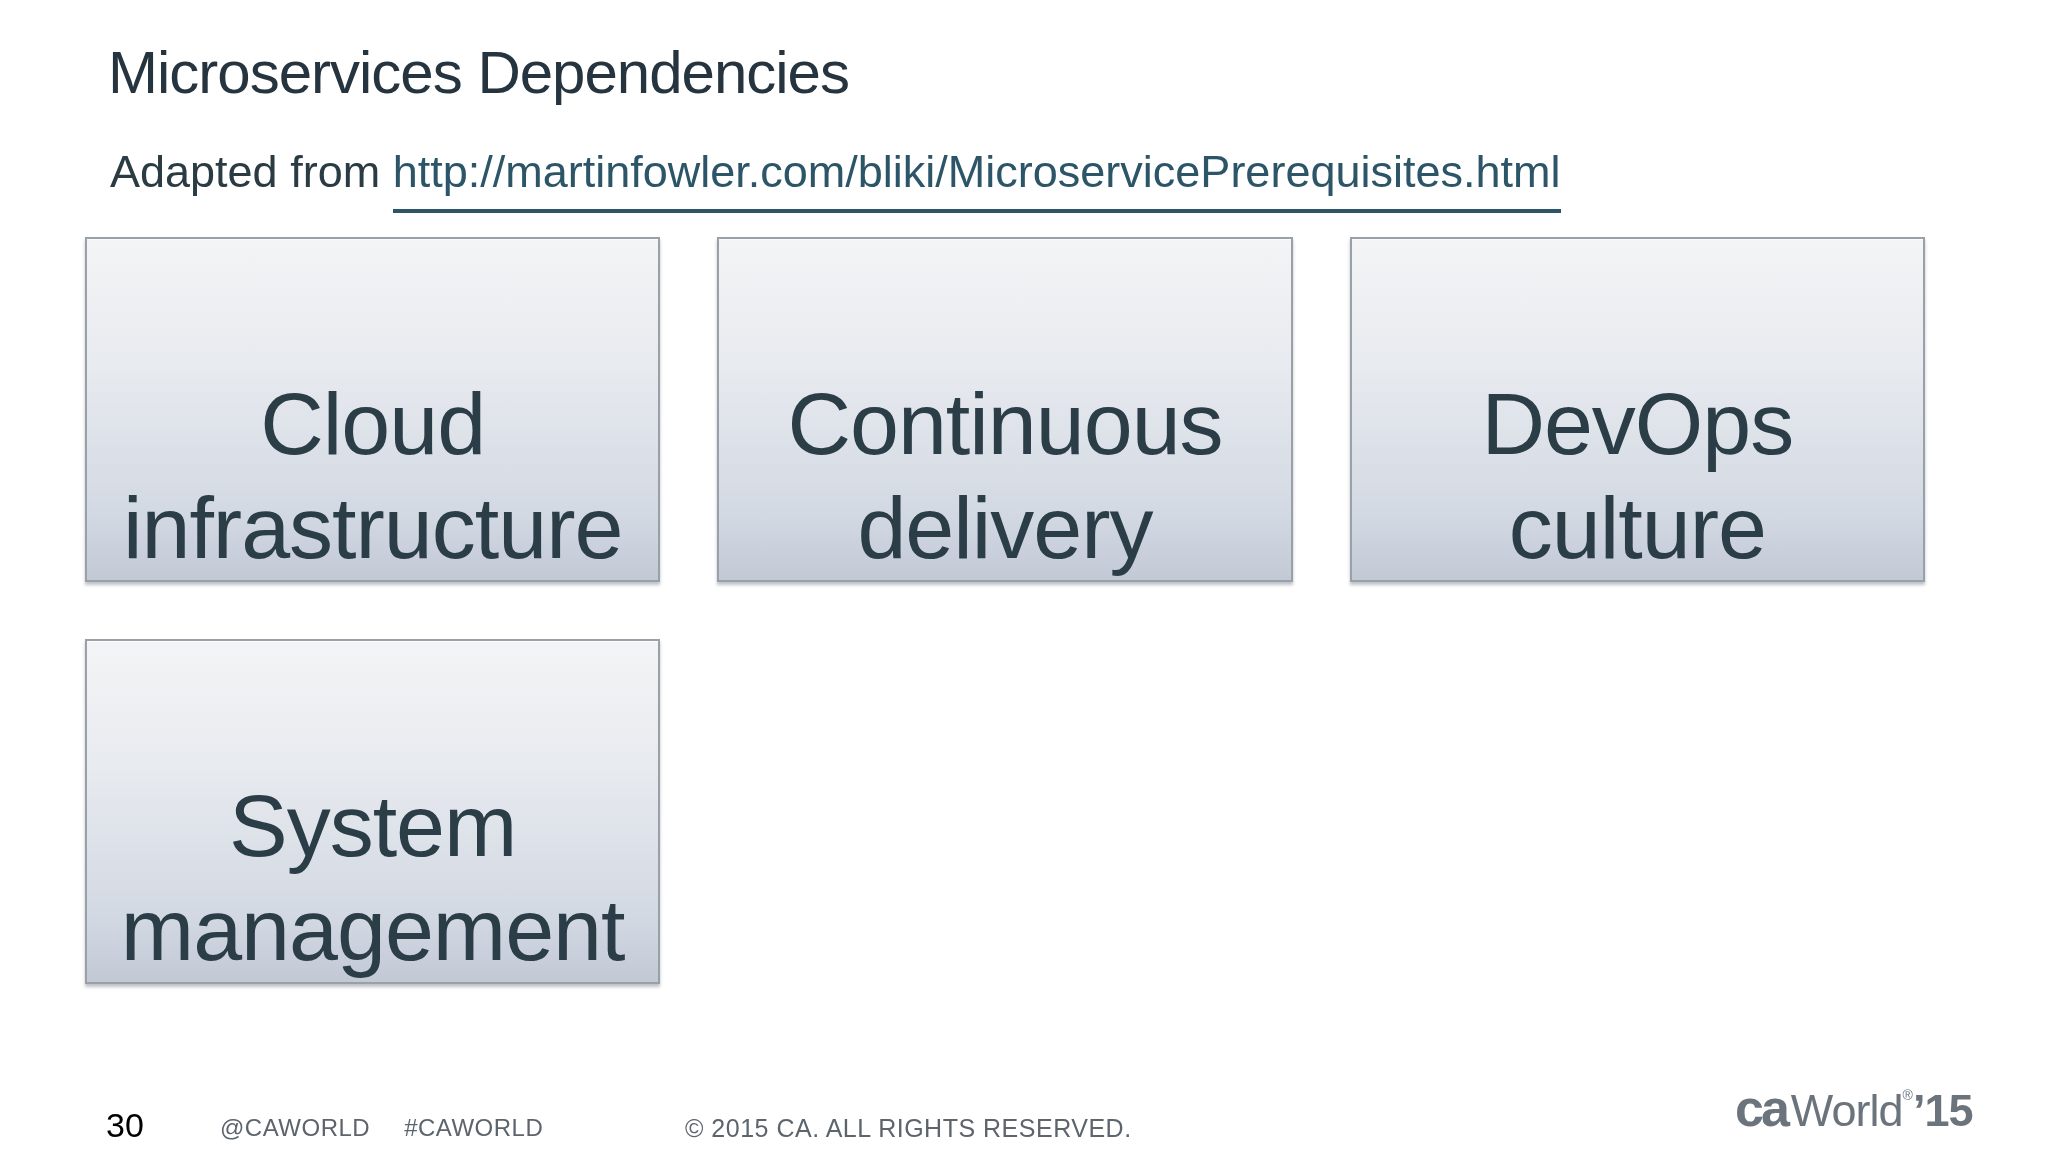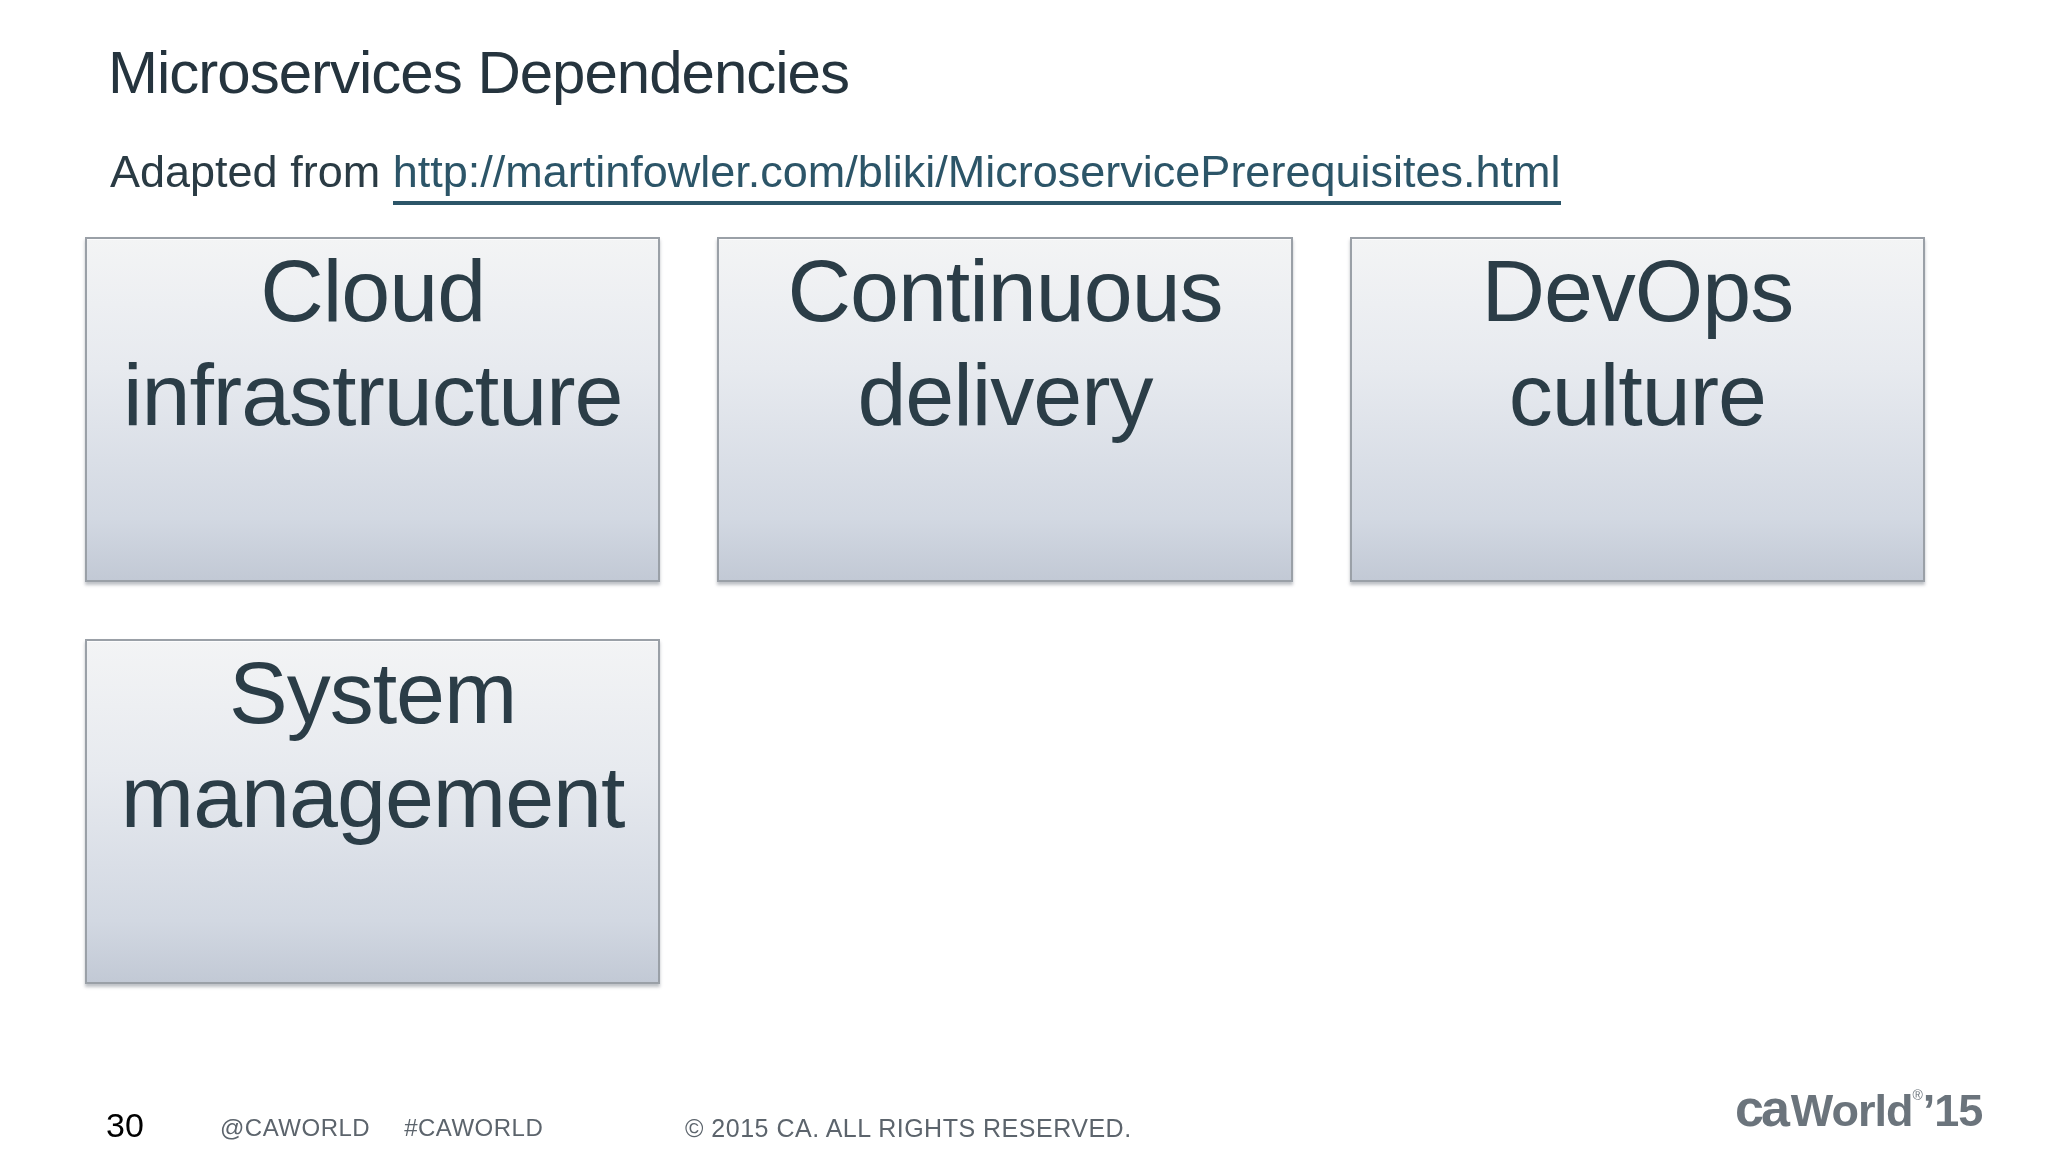--- a/index.html
+++ b/index.html
@@ -32,21 +32,21 @@
     top: 146px;
     font-size: 45px;
     font-weight: 400;
     color: #2a3b44;
     white-space: nowrap;
   }
   .slide-subtitle a {
     color: #2c5568;
     text-decoration: none;
     border-bottom: 4px solid #2c5568;
-    padding-bottom: 4px;
+    padding-bottom: 12px;
     cursor: pointer;
   }
 
   
   .boxes-grid {
     position: absolute;
     left: 85px;
     top: 237px;
     width: 1840px;
     display: grid;
@@ -54,21 +54,21 @@
     grid-template-rows: 345px 345px;
     column-gap: 57px;
     row-gap: 57px;
   }
   .dep-box {
     background: linear-gradient(180deg, #f3f4f5 0%, #e7eaef 38%, #d2d8e2 82%, #c2c9d5 100%);
     border: 2px solid #9aa0a7;
     box-shadow: 0 3px 3px rgba(110, 118, 128, 0.45),
                 inset 0 1px 0 rgba(255, 255, 255, 0.75);
     display: flex;
-    align-items: flex-start;
+    align-items: flex-end;
     justify-content: center;
     text-align: center;
   }
   .dep-box-label {
     font-size: 88px;
     line-height: 1.18;
     letter-spacing: -1px;
     color: #2b3d47;
     white-space: pre-line;
   }
@@ -107,21 +107,21 @@
     color: #6b747c;
     white-space: nowrap;
   }
   .footer-logo .logo-ca {
     font-size: 52px;
     font-weight: 800;
     letter-spacing: -3px;
   }
   .footer-logo .logo-world {
     font-size: 45px;
-    font-weight: 700;
+    font-weight: 400;
     letter-spacing: -1px;
     margin-left: 4px;
   }
   .footer-logo .logo-reg {
     font-size: 14px;
     vertical-align: 26px;
   }
   .footer-logo .logo-year {
     font-size: 45px;
     font-weight: 700;

